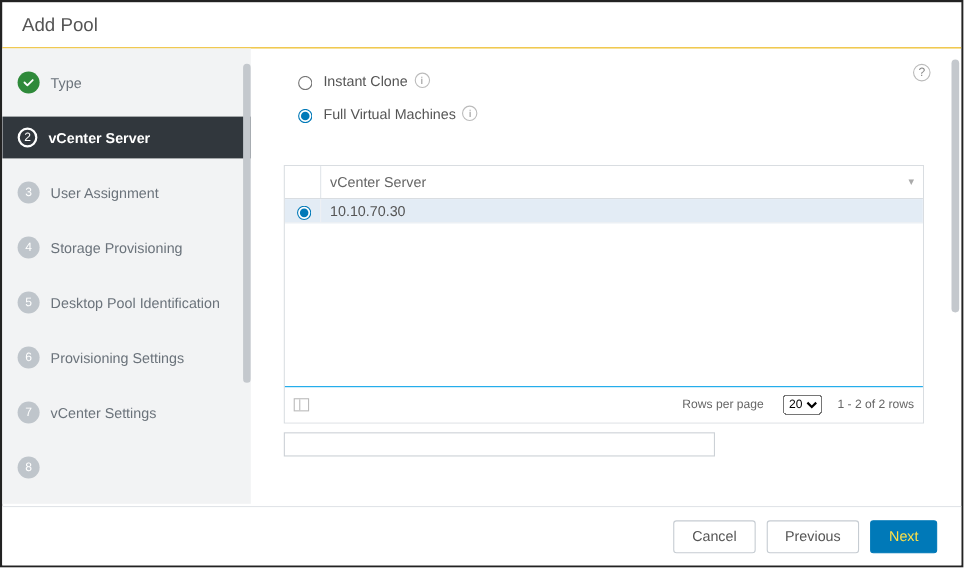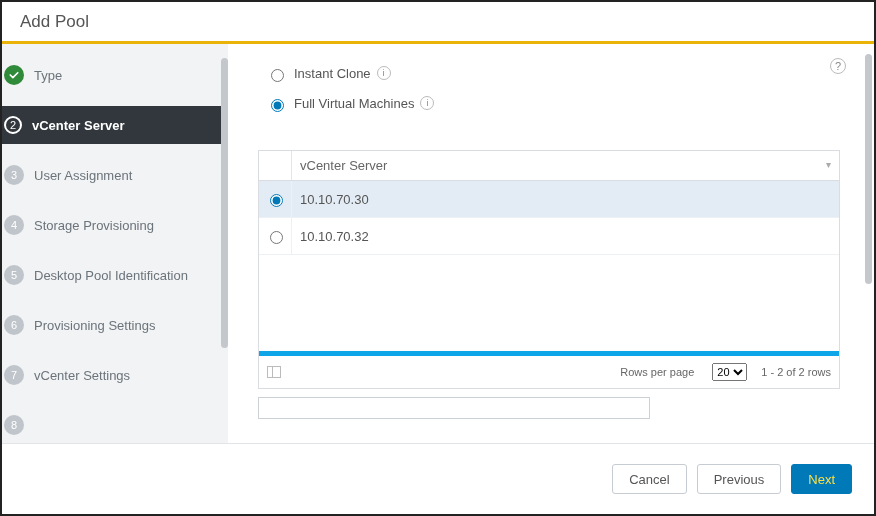--- a/index.html
+++ b/index.html
@@ -1,56 +1,56 @@
 <!DOCTYPE html>
 <html><head>
 <meta charset="utf-8">
 <style>
   * { box-sizing: border-box; }
   html, body { margin: 0; padding: 0; font-family: Arial, Helvetica, sans-serif; font-size: 13px; color: #333; background: #fff; }
   .window { width: 876px; height: 516px; border: 2px solid #222; position: relative; overflow: hidden; }
-  .titlebar { height: 42px; border-bottom: 3px solid #eab308; display: flex; align-items: center; padding: 0 18px; font-size: 17px; color: #555; }
+  .titlebar { height: 42px; border-bottom: 1px solid #eab308; display: flex; align-items: center; padding: 0 18px; font-size: 17px; color: #555; }
   .body { display: flex; height: 414px; }
   .sidebar { width: 226px; background: #f2f3f4; position: relative; overflow: hidden; }
   .steps { padding: 12px 0 0 0; }
-  .step { display: flex; align-items: center; height: 38px; padding-left: 2px; position: relative; cursor: pointer; }
+  .step { display: flex; align-items: center; height: 38px; padding-left: 14px; position: relative; cursor: pointer; }
   .step .badge { width: 20px; height: 20px; border-radius: 50%; background: #bfc5cb; color: #fff; font-size: 11px; display: flex; align-items: center; justify-content: center; margin-right: 10px; flex-shrink: 0; }
   .step .label { color: #6b737b; font-size: 13px; }
   .step.done .badge { background: #2f8a3a; }
   .step.active { background: #31373d; }
   .step.active .badge { background: #31373d; border: 2px solid #fff; width: 18px; height: 18px; }
   .step.active .label { color: #fff; font-weight: 600; }
   .sidebar-scroll { position: absolute; right: 0; top: 14px; width: 7px; height: 290px; background: #c4c8cd; border-radius: 4px; }
   .main { flex: 1; padding: 22px 28px 0 30px; position: relative; overflow: hidden; }
   .main .help { position: absolute; top: 14px; right: 28px; width: 16px; height: 16px; border: 1px solid #bbb; border-radius: 50%; color: #888; font-size: 11px; display: flex; align-items: center; justify-content: center; }
   .radio-row { display: flex; align-items: flex-start; height: 28px; margin-bottom: 2px; margin-left: 8px; }
   .radio-row input[type=radio] { margin-right: 10px; accent-color: #0079b8; }
   .radio-row .r-label { color: #555; margin-right: 6px; }
   .radio-row .info { width: 14px; height: 14px; border: 1px solid #bbb; border-radius: 50%; font-size: 9px; color: #888; display: inline-flex; align-items: center; justify-content: center; }
   .table-wrap { margin-top: 26px; border: 1px solid #d9dde1; width: 582px; }
   .table-head { display: flex; align-items: center; height: 30px; background: #fff; border-bottom: 1px solid #d9dde1; }
   .th-radio { width: 32px; }
   .th-name { flex: 1; padding-left: 8px; color: #666; border-left: 1px solid #e2e6ea; height: 100%; display: flex; align-items: center; position: relative; }
   .th-caret { position: absolute; right: 8px; top: 8px; color: #aaa; font-size: 10px; }
   .table-body { height: 170px; overflow: auto; background: #fff; }
-  .trow { display: flex; align-items: center; height: 37px; border-bottom: 1px solid #eef1f4; }
+  .trow { display: flex; align-items: center; height: 22px; border-bottom: 1px solid #eef1f4; }
   .trow.selected { background: #e3ecf5; }
   .tcell-radio { width: 32px; display: flex; align-items: center; justify-content: center; }
   .tcell-radio input { accent-color: #0079b8; }
   .tcell-name { flex: 1; padding-left: 8px; color: #555; border-left: 1px solid #eef1f4; height: 100%; display: flex; align-items: center; }
-  .table-foot { display: flex; align-items: center; height: 28px; border-top: 5px solid #0ea5e9; background: #fff; font-size: 11px; color: #666; padding: 16px 8px; }
+  .table-foot { display: flex; align-items: center; height: 28px; border-top: 1px solid #0ea5e9; background: #fff; font-size: 11px; color: #666; padding: 16px 8px; }
   .foot-spacer { flex: 1; }
   .foot-icon { width: 14px; height: 12px; border: 1px solid #bbb; margin-right: 6px; position: relative; }
   .foot-icon::before { content: ""; position: absolute; left: 4px; top: 0; bottom: 0; width: 1px; background: #bbb; }
   .rows-select { height: 18px; font-size: 11px; margin-left: 18px; }
   .range { margin-left: 14px; }
   .desc-label { margin-top: 28px; color: #555; margin-left: 2px; }
   .desc-box { margin-top: 8px; width: 392px; height: 22px; border: 1px solid #ccd1d6; background: #fff; }
   .main-scroll { position: absolute; right: 2px; top: 10px; width: 7px; height: 230px; background: #c4c8cd; border-radius: 4px; }
-  .footer { position: absolute; left: 0; right: 0; bottom: 0; height: 71px; border-top: 1px solid #e1e4e8; display: flex; align-items: center; justify-content: flex-end; padding-right: 22px; gap: 10px; background: #fff; }
+  .footer { position: absolute; left: 0; right: 0; bottom: 0; height: 54px; border-top: 1px solid #e1e4e8; display: flex; align-items: center; justify-content: flex-end; padding-right: 22px; gap: 10px; background: #fff; }
   .btn { height: 30px; padding: 0 16px; border: 1px solid #c6ccd2; background: #fff; color: #555; font-size: 13px; border-radius: 3px; cursor: pointer; }
   .btn.primary { background: #0079b8; border-color: #0079b8; color: #fde047; }
   svg.check { width: 12px; height: 12px; }
 </style>
 </head>
 <body>
 
 <div class="window">
   <div class="titlebar">
     <span>Add Pool</span>
@@ -129,26 +129,20 @@
             <span class="th-caret">▾</span>
           </div>
         </div>
         <div class="table-body" id="tbody">
             <div class="trow selected">
               <div class="tcell-radio">
                 <input type="radio" name="vcrow" checked="" style="">
               </div>
               <div class="tcell-name">10.10.70.30</div>
             </div>
-            <div class="trow">
-              <div class="tcell-radio">
-                <input type="radio" name="vcrow" style="">
-              </div>
-              <div class="tcell-name">10.10.70.32</div>
-            </div>
           </div>
         <div class="table-foot">
           <div class="foot-icon"></div>
           <div class="foot-spacer"></div>
           <span>Rows per page</span>
           <select class="rows-select">
             <option>20</option>
           </select>
           <span class="range">1 - 2 of 2 rows</span>
         </div>

